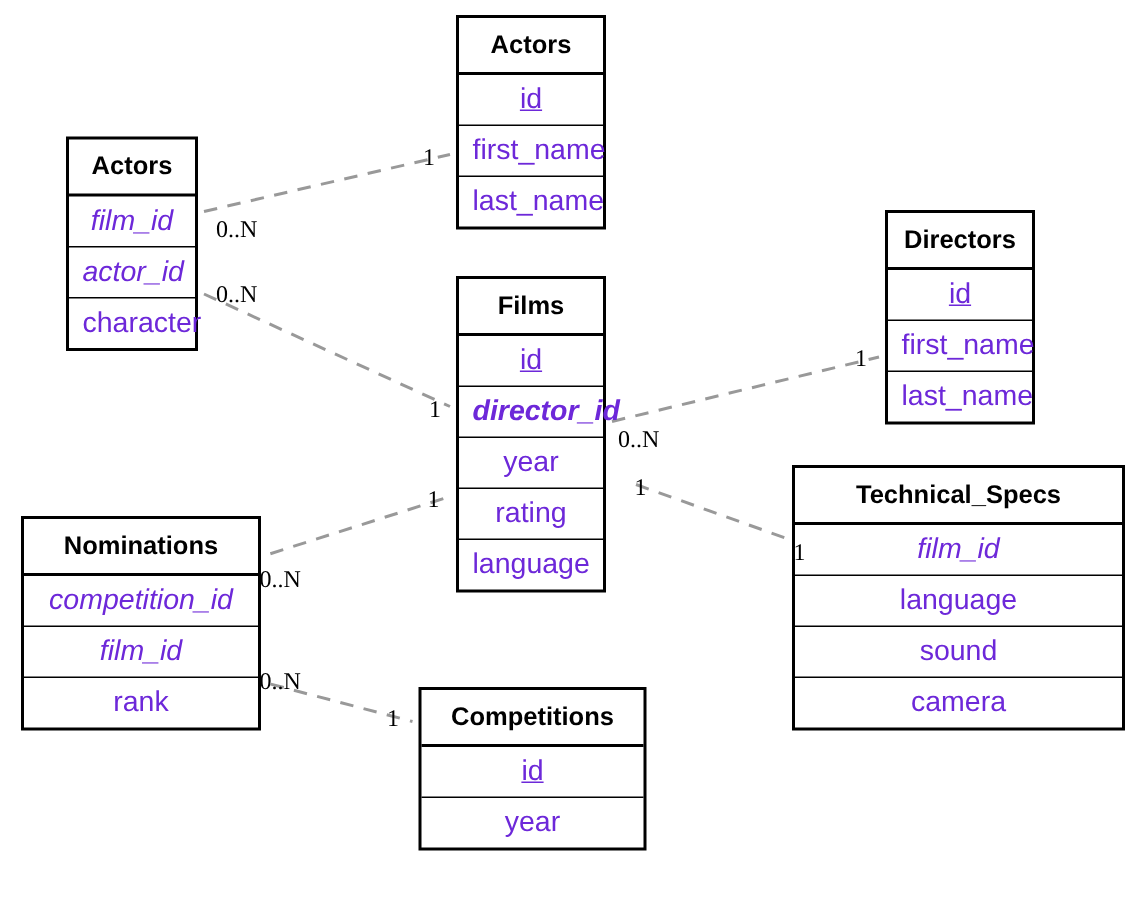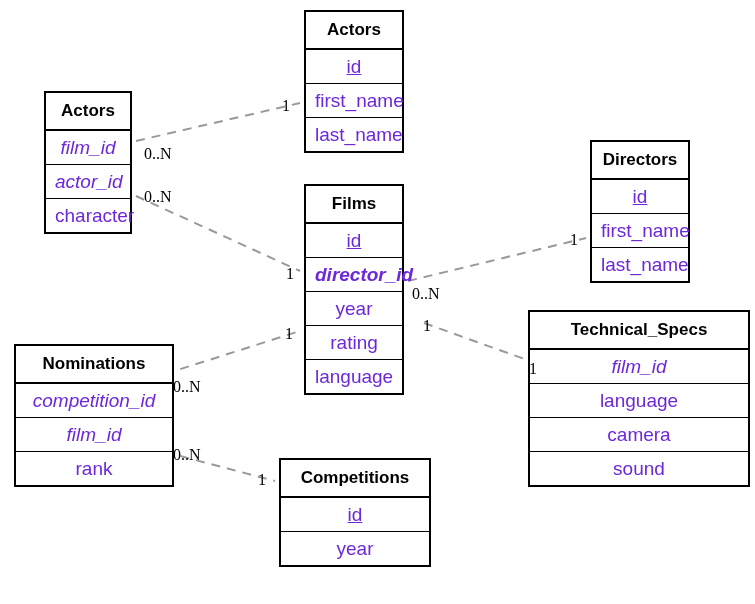--- a/index.html
+++ b/index.html
@@ -121,22 +121,22 @@
       <div class="attr"><span class="k">id</span></div>
       <div class="attr"><span class="fk">director_id</span></div>
       <div class="attr"><span>year</span></div>
       <div class="attr"><span>rating</span></div>
       <div class="attr"><span>language</span></div>
     </div>
     <div class="entity" style="left: 528px; top: 310px; width: 222px; border-color: rgb(0, 0, 0);">
       <div class="entity-title">Technical_Specs</div>
       <div class="attr"><span class="pk-fk">film_id</span></div>
       <div class="attr"><span>language</span></div>
+      <div class="attr"><span>sound</span></div>
       <div class="attr"><span>camera</span></div>
-      <div class="attr"><span>sound</span></div>
     </div>
     <div class="entity" style="left: 14px; top: 344px; width: 160px; border-color: rgb(0, 0, 0);">
       <div class="entity-title">Nominations</div>
       <div class="attr"><span class="pk-fk">competition_id</span></div>
       <div class="attr"><span class="pk-fk">film_id</span></div>
       <div class="attr"><span>rank</span></div>
     </div>
     <div class="entity" style="left: 279px; top: 458px; width: 152px; border-color: rgb(0, 0, 0);">
       <div class="entity-title">Competitions</div>
       <div class="attr"><span class="k">id</span></div>

